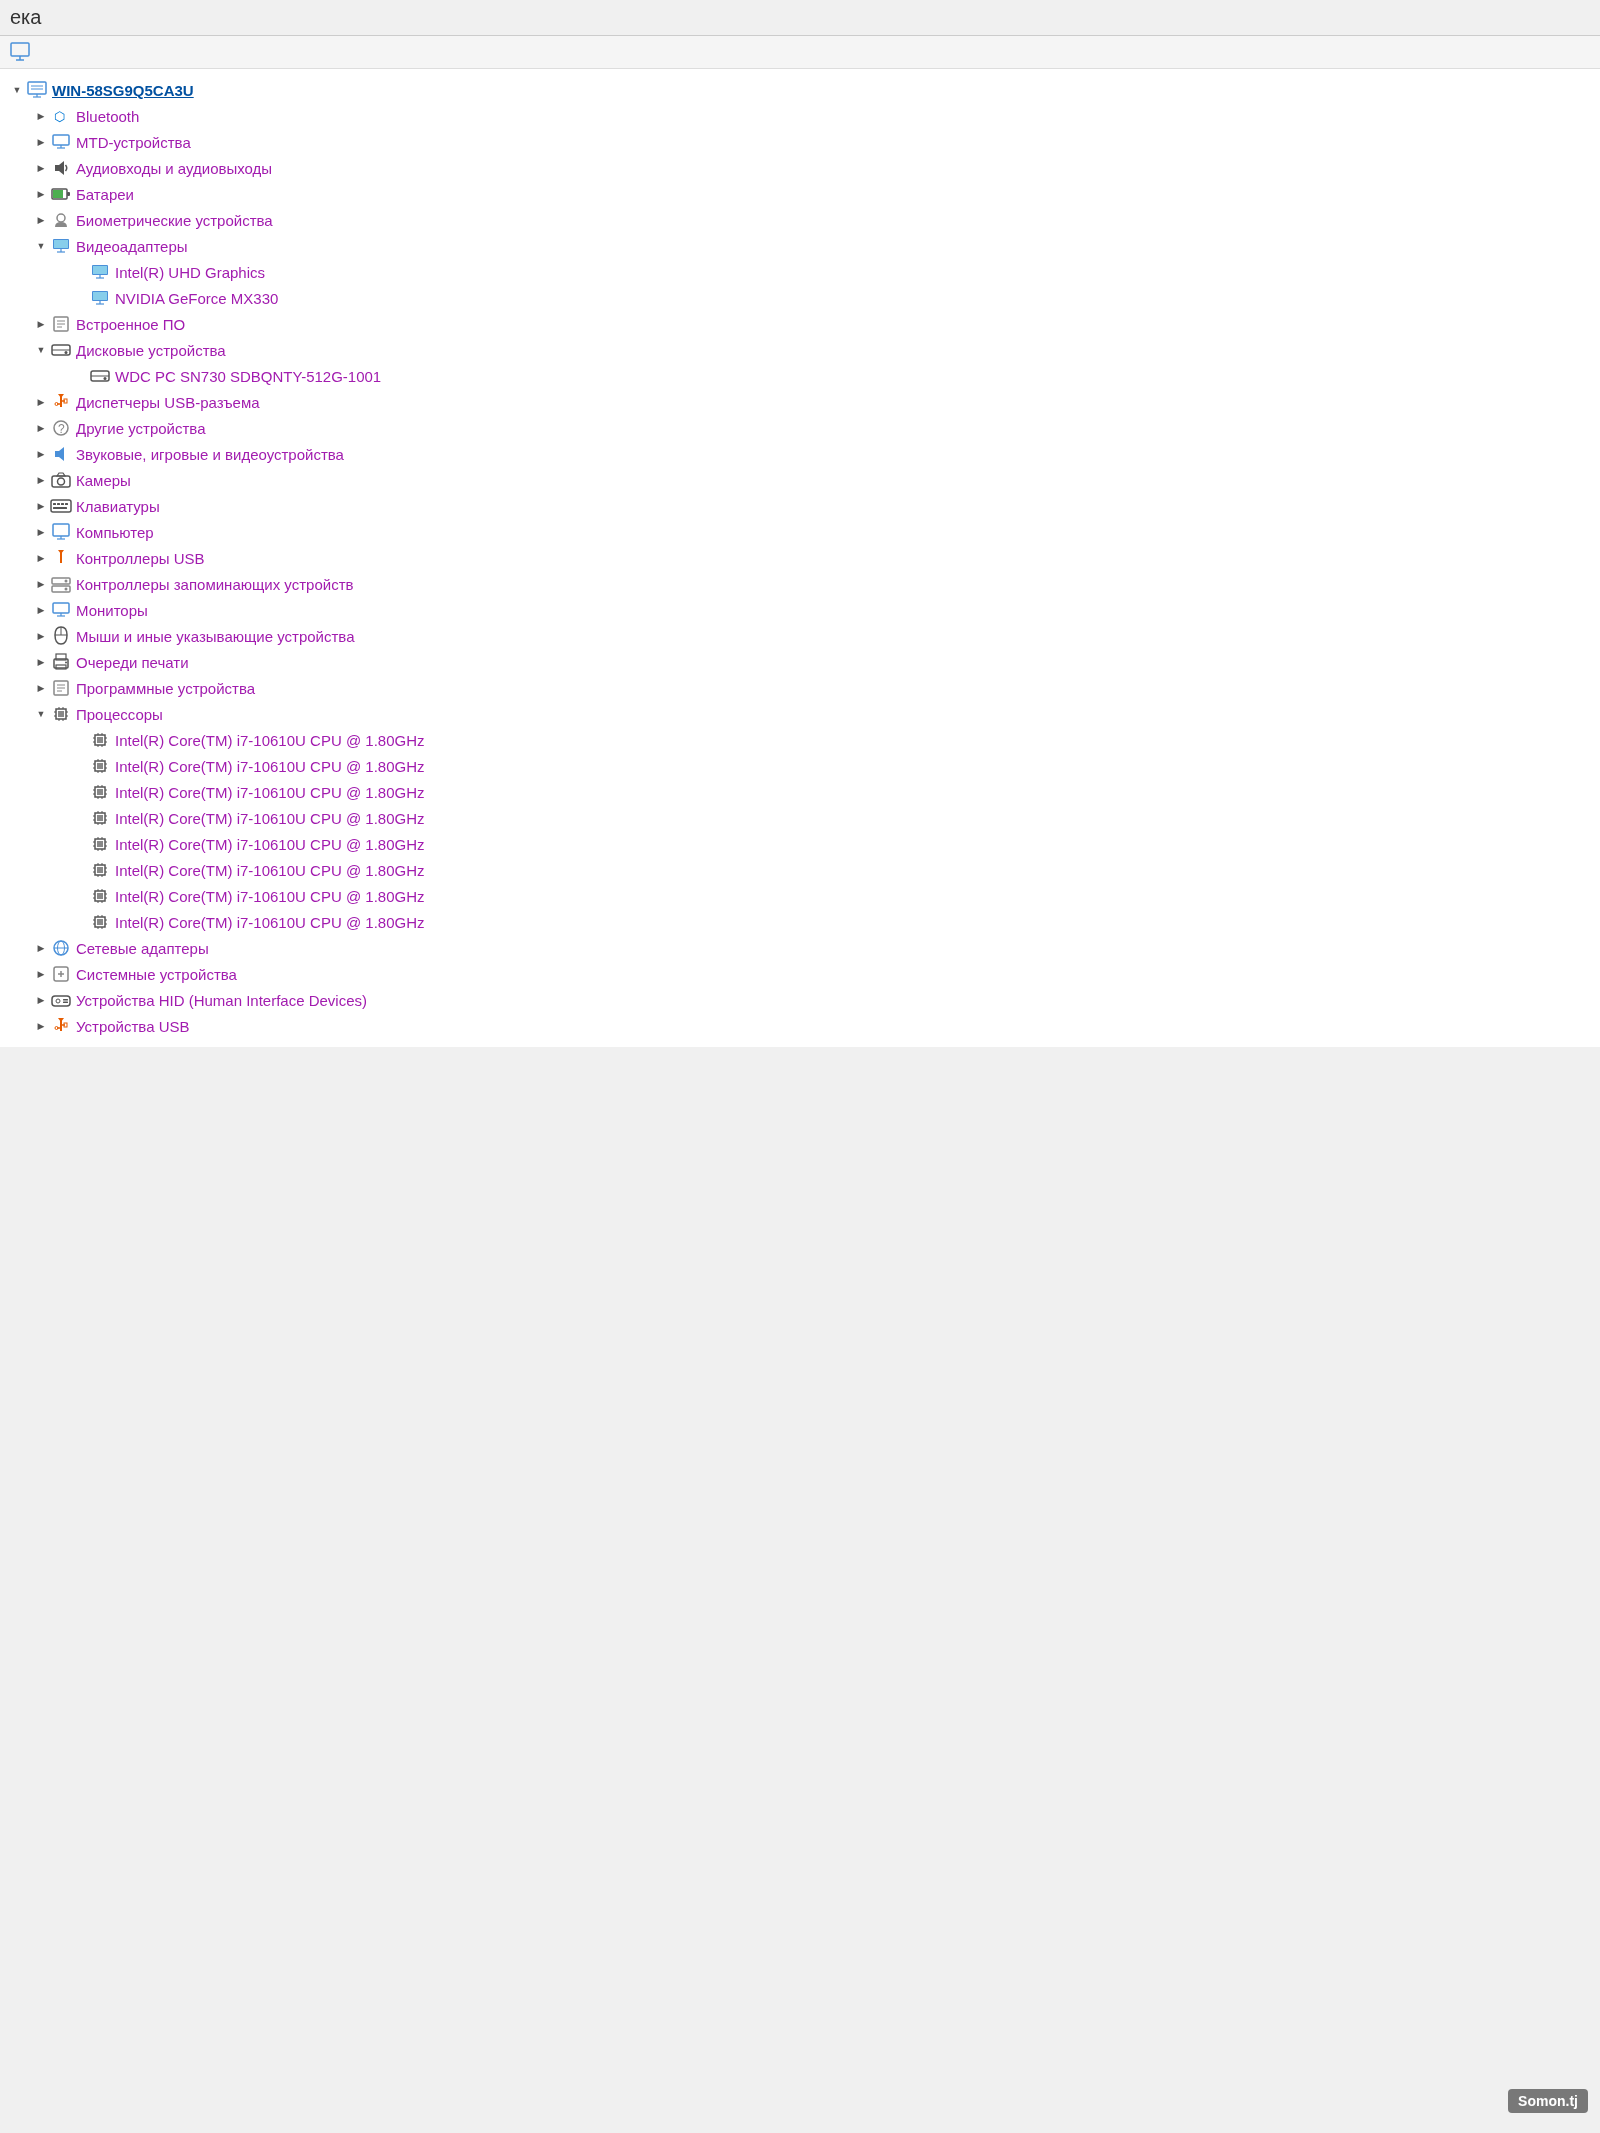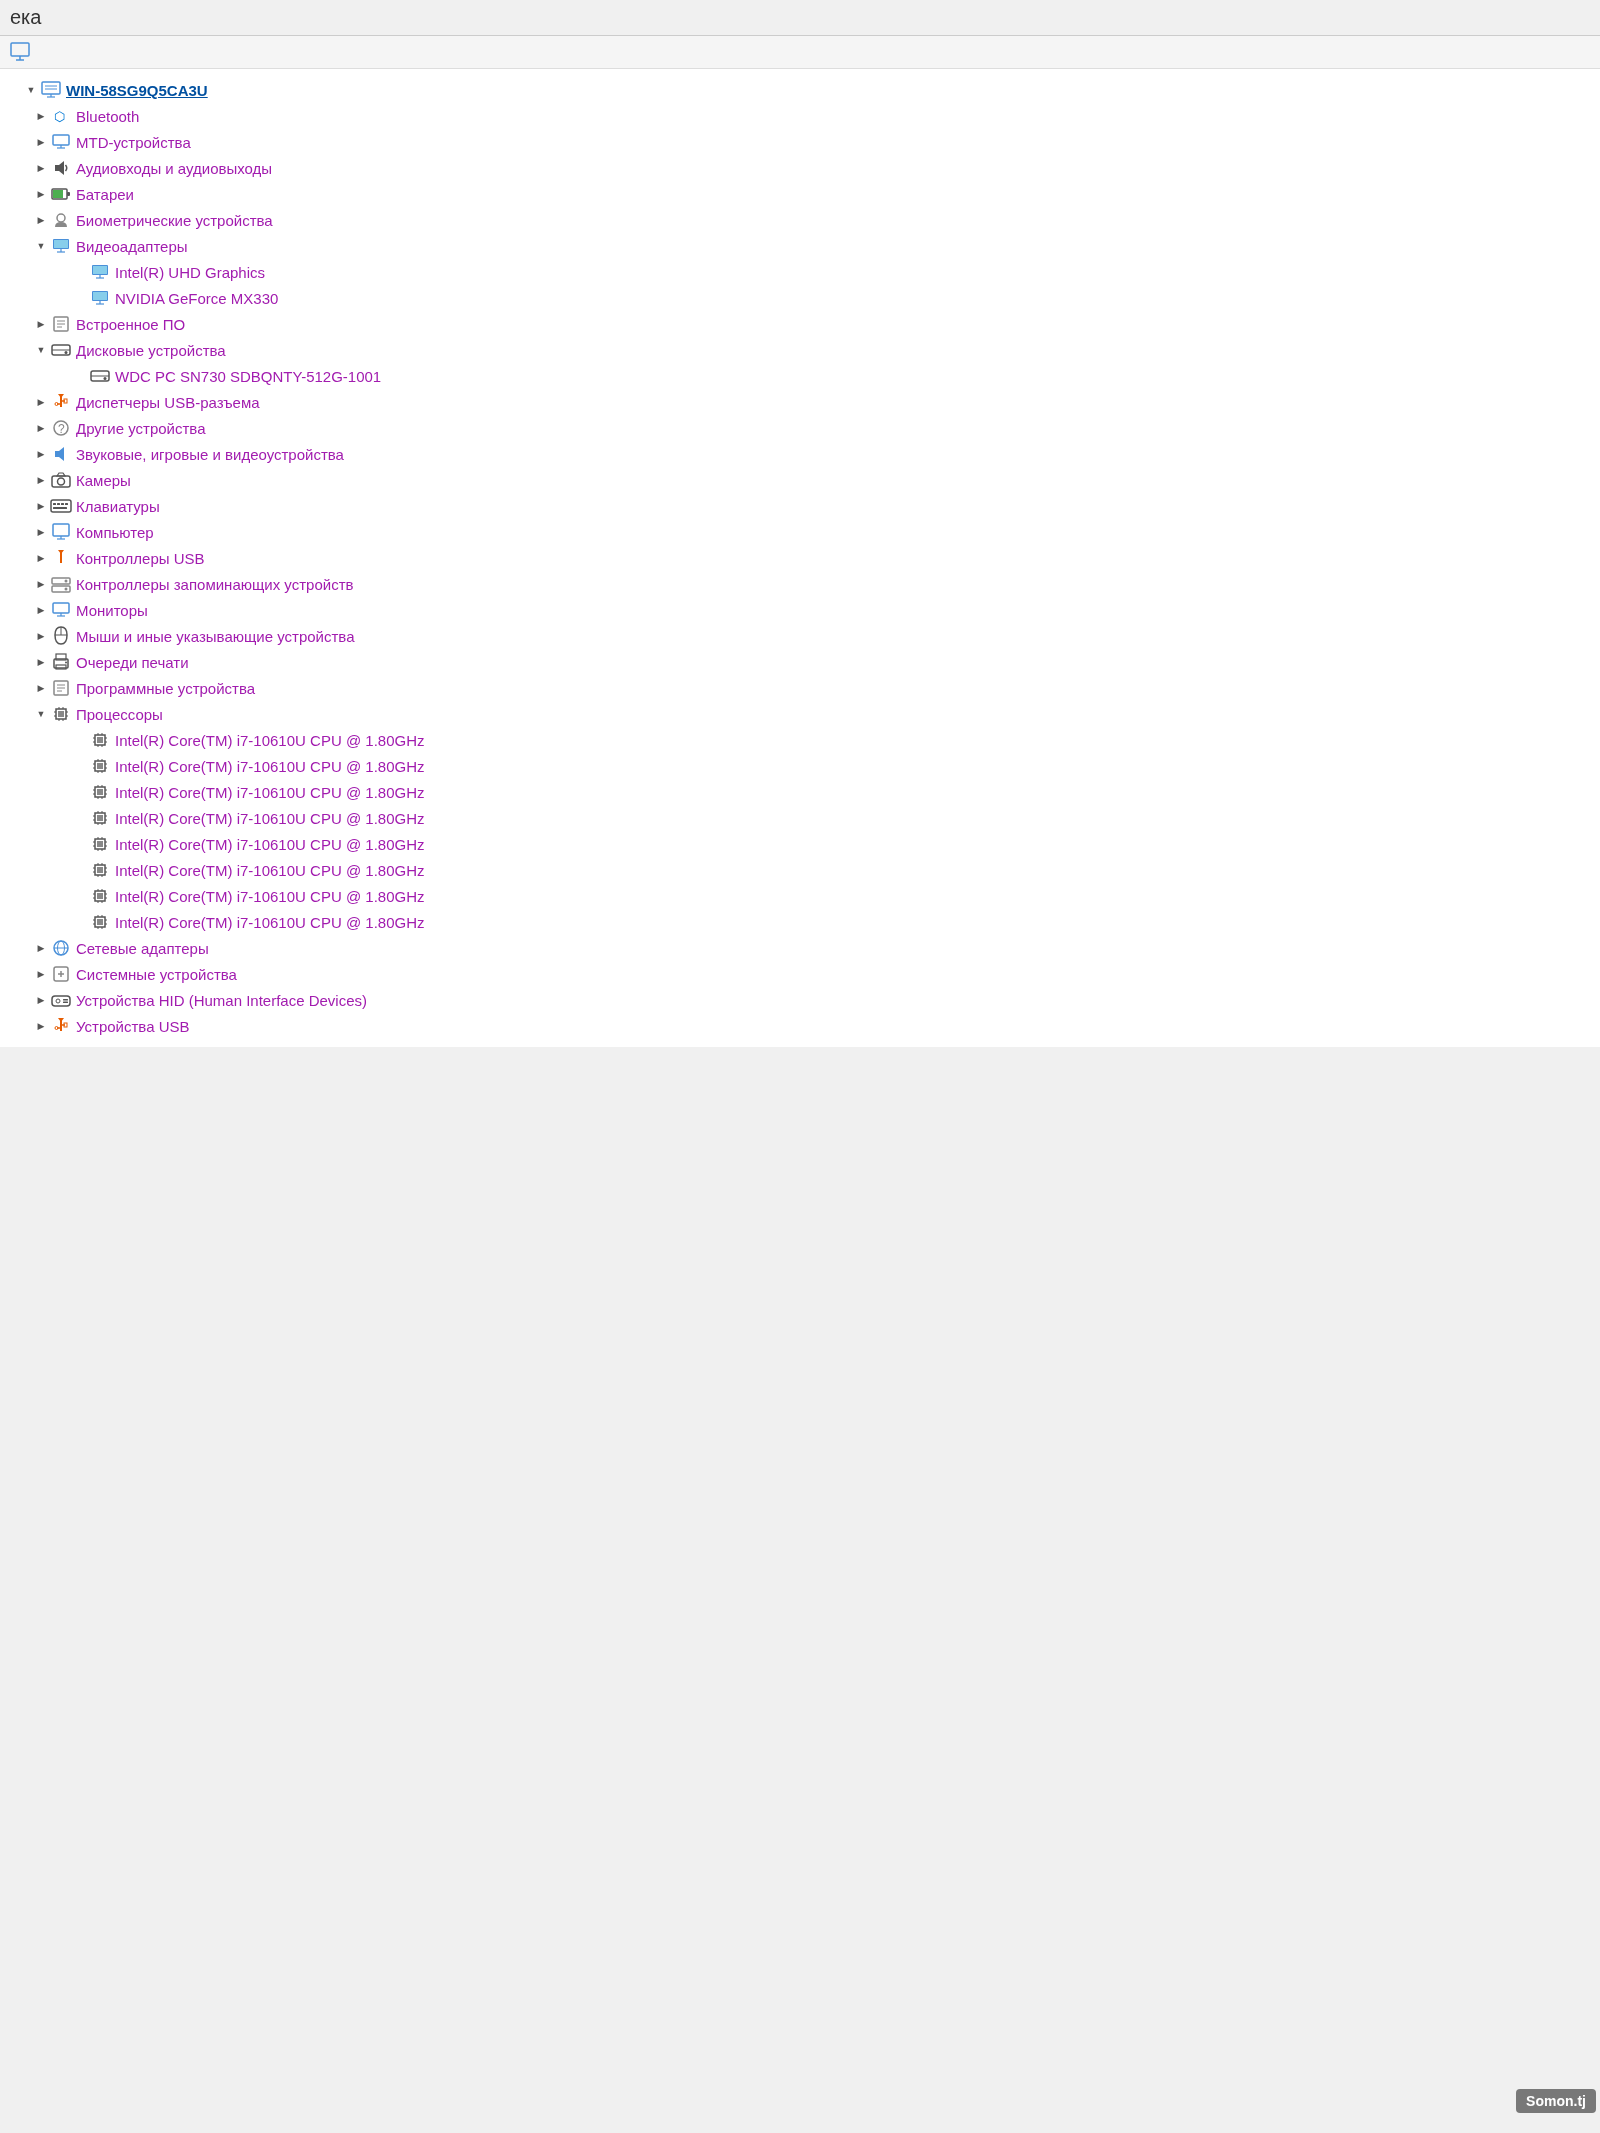--- a/index.html
+++ b/index.html
@@ -48,21 +48,21 @@
       width: 100%;
     }
     .tree-item {
       display: flex;
       align-items: center;
       padding: 3px 0;
       cursor: pointer;
       user-select: none;
       white-space: nowrap;
     }
-    .indent-0 { padding-left: 22px; }
+    .indent-0 { padding-left: 8px; }
     .indent-1 { padding-left: 32px; }
     .indent-2 { padding-left: 71px; }
     .expander {
       width: 18px;
       height: 18px;
       display: inline-flex;
       align-items: center;
       justify-content: center;
       font-size: 10px;
       color: #555;
@@ -89,21 +89,21 @@
       font-weight: bold;
       color: #0050a0;
       text-decoration: underline;
     }
     
     .icon-computer { color: #4a90d9; }
 
     .somon-watermark {
       position: fixed;
       bottom: 20px;
-      right: 4px;
+      right: 12px;
       background: rgba(0,0,0,0.5);
       color: white;
       padding: 4px 10px;
       border-radius: 4px;
       font-size: 14px;
       font-weight: bold;
     }
   </style>
 </head>
 <body>

